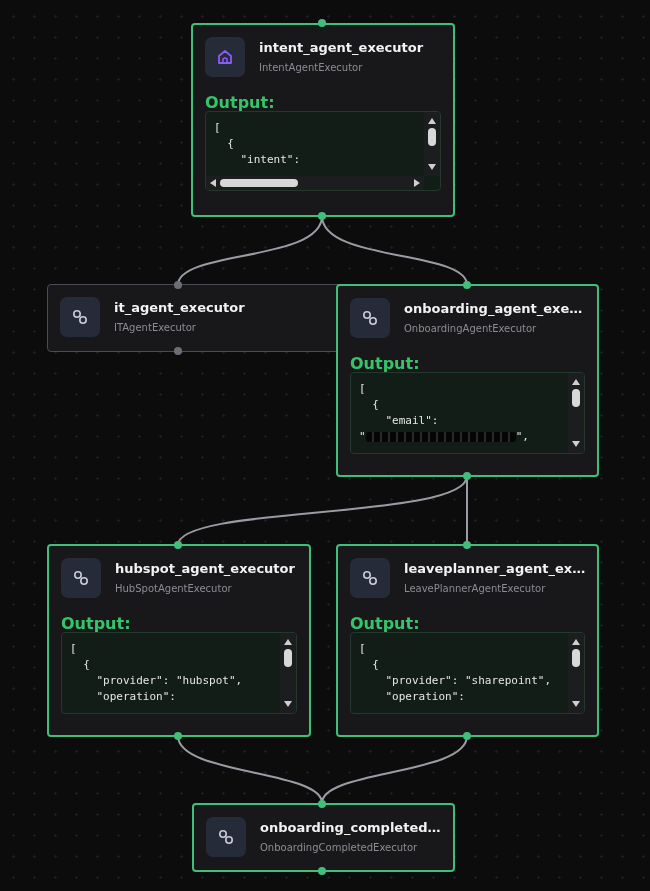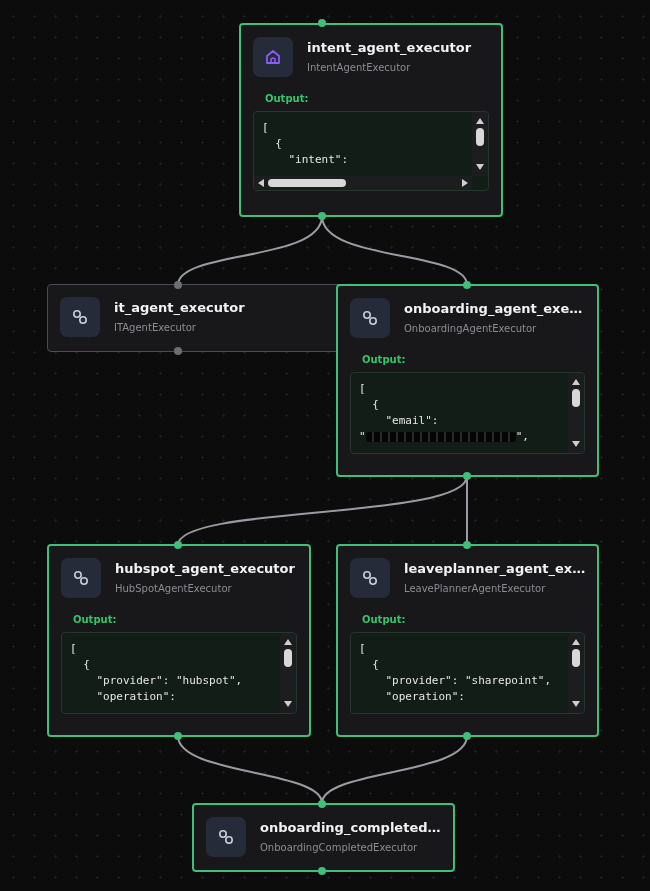--- a/index.html
+++ b/index.html
@@ -27,22 +27,22 @@
   .title {
     position:absolute; left:54px; top:3px; right:0;
     color:#f2f2f2; font-size:13px; font-weight:bold;
     white-space:nowrap; overflow:hidden; text-overflow:ellipsis;
   }
   .subtitle {
     position:absolute; left:54px; top:25px; right:9px;
     color:#8a8d94; font-size:10px; white-space:nowrap;
   }
   .out-label {
-    position:absolute; left:24px; top:68px;
-    color:#35c46a; font-size:10px; font-weight:bold;
+    position:absolute; left:12px; top:68px;
+    color:#35c46a; font-size:16px; font-weight:bold;
   }
   .out-box {
     position:absolute; left:12px; right:12px; top:86px; height:80px;
     background:#121d17; border:1px solid #24382c; border-radius:4px;
     overflow:hidden;
   }
   .code {
     position:absolute; left:8px; top:8px; right:20px; margin:0;
     color:#e6e6e6; font-family:"DejaVu Sans Mono", monospace;
     font-size:11px; line-height:16px; white-space:pre;
@@ -91,21 +91,21 @@
   <g fill="none" stroke="#9a9ca3" stroke-width="2">
     <path d="M322 216 C322 262, 178 250, 178 285"></path>
     <path d="M322 216 C322 262, 467 250, 467 285"></path>
     <path d="M467 476 C467 520, 178 505, 178 545"></path>
     <path d="M467 476 L467 545"></path>
     <path d="M178 736 C178 775, 322 770, 322 803"></path>
     <path d="M467 736 C467 775, 322 770, 322 803"></path>
   </g>
 </svg>
 
-<div class="node" style="left:191px;top:23px;width:264px;height:194px;margin-left:48px;">
+<div class="node" style="left:191px;top:23px;width:264px;height:194px;">
   <div class="node-head">
     <div class="icon-box">
       <svg width="20" height="20" viewBox="0 0 20 20">
           <path d="M4 9 L10 4 L16 9 L16 16 L4 16 Z" fill="none" stroke="#8b5cf6" stroke-width="1.8" stroke-linejoin="round"></path>
           <path d="M8 16 L8 12 Q10 10 12 12 L12 16" fill="none" stroke="#8b5cf6" stroke-width="1.6"></path>
         </svg>
     </div>
     <div class="title">intent_agent_executor</div>
     <div class="subtitle">IntentAgentExecutor</div>
   </div>

